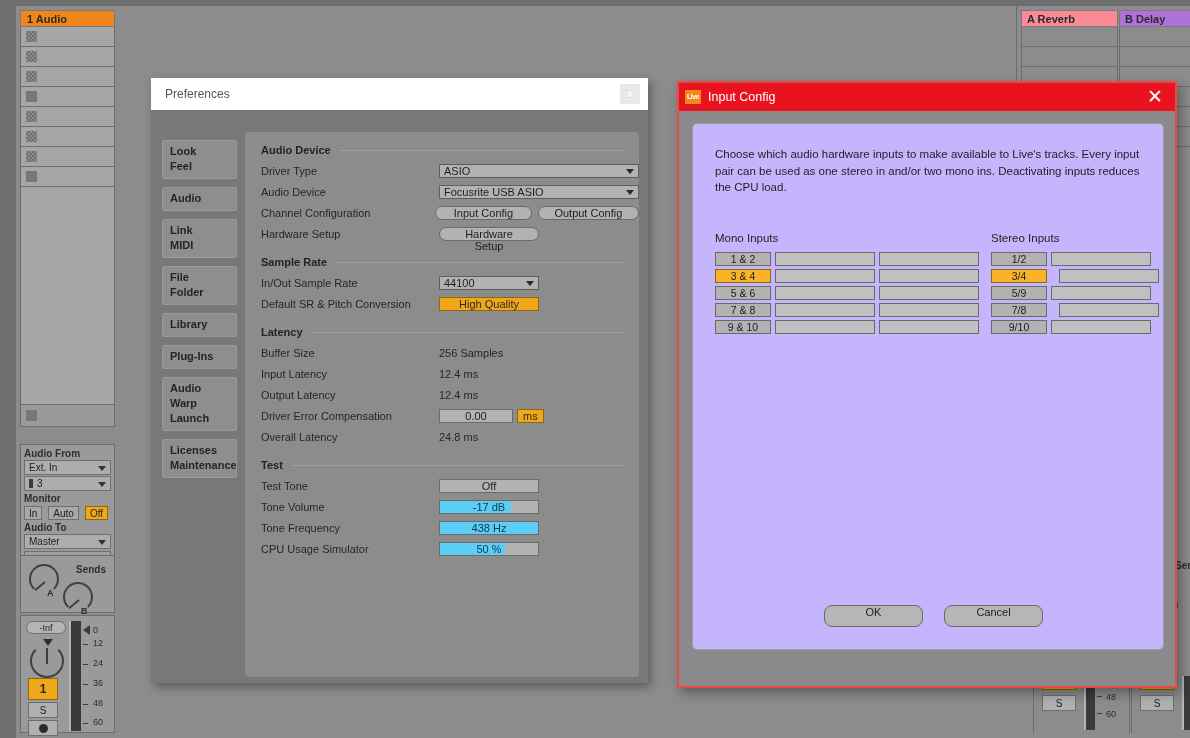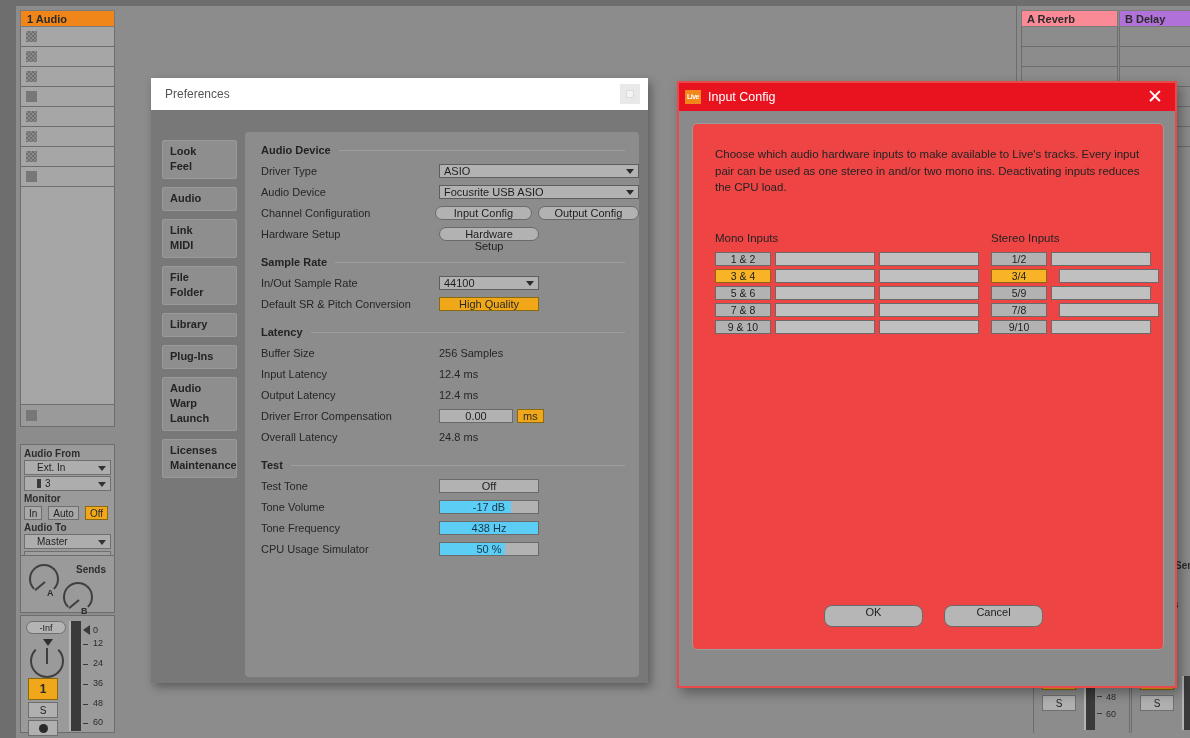--- a/index.html
+++ b/index.html
@@ -43,21 +43,21 @@
     border-left:1px solid #6d6d6d; border-right:1px solid #6d6d6d; border-bottom:1px solid #6d6d6d;
   }
 
   
   .io-panel { position:absolute; left:20px; top:444px; width:95px;
               background:#9a9a9a; border:1px solid #6d6d6d; padding:2px 3px 3px 3px; }
   .io-label { font-size:10px; font-weight:bold; color:#2d2d2d; line-height:13px; }
   .io-select {
     height:15px; background:#adadad; border:1px solid #6f6f6f;
     font-size:10px; color:#222; display:flex; align-items:center;
-    padding-left:12px; position:relative; margin-bottom:1px;
+    padding-left:4px; position:relative; margin-bottom:1px;
   }
   .io-select .caret { position:absolute; right:4px; top:5px;
     width:0;height:0;border-left:4px solid transparent;border-right:4px solid transparent;border-top:5px solid #333; }
   .io-select .bar { width:4px; height:9px; background:#3a3a3a; margin-right:4px; }
   .monitor-row { display:flex; gap:6px; margin:1px 0; }
   .mon-btn { font-size:10px; border:1px solid #6f6f6f; background:#a8a8a8; color:#222;
              padding:0 4px; height:14px; line-height:13px; }
   .mon-btn.on { background:#f0a81a; color:#2a2a2a; border-color:#8a6a10; }
   .io-blank { height:15px; background:#9f9f9f; border:1px solid #6f6f6f; margin-top:2px; }
 
@@ -183,21 +183,21 @@
     height:28px; background:#e8131f; position:relative; display:flex; align-items:center;
   }
   .ic-logo { width:16px; height:14px; margin-left:6px; background:#f2871c;
              font-size:7px; color:#fff; text-align:center; line-height:14px; font-weight:bold;
              letter-spacing:-.5px; }
   .ic-title-text { color:#fff; font-size:12.5px; margin-left:7px; }
   .ic-close { position:absolute; right:10px; top:4px; width:20px; height:20px;
               color:#fff; font-size:19px; line-height:19px; text-align:center; }
   .ic-inner {
     position:absolute; left:13px; top:40px; width:472px; height:527px;
-    background:#ef4444; border:1px solid #9c9c9c; border-radius:5px;
+    background:#c4b5fd; border:1px solid #9c9c9c; border-radius:5px;
   }
   .ic-desc { position:absolute; left:22px; top:22px; width:425px;
              font-size:11.5px; color:#232323; line-height:16.5px; }
   .ic-colhead { position:absolute; font-size:11.5px; color:#232323; }
   .ic-rowlabel { width:56px; height:14px; background:#b2b2b2; border:1px solid #6a6a6a;
                  font-size:10.5px; color:#1d1d1d; text-align:center; line-height:12px; }
   .ic-rowlabel.active { background:#f8b426; border-color:#8a6a10; }
   .ic-slot { height:14px; background:#c0c0c0; border:1px solid #6a6a6a; }
   .ic-btn { width:99px; height:22px; background:#b6b6b6; border:1px solid #6a6a6a;
             border-radius:8px; font-size:11px; color:#1d1d1d; text-align:center; line-height:13px; }

